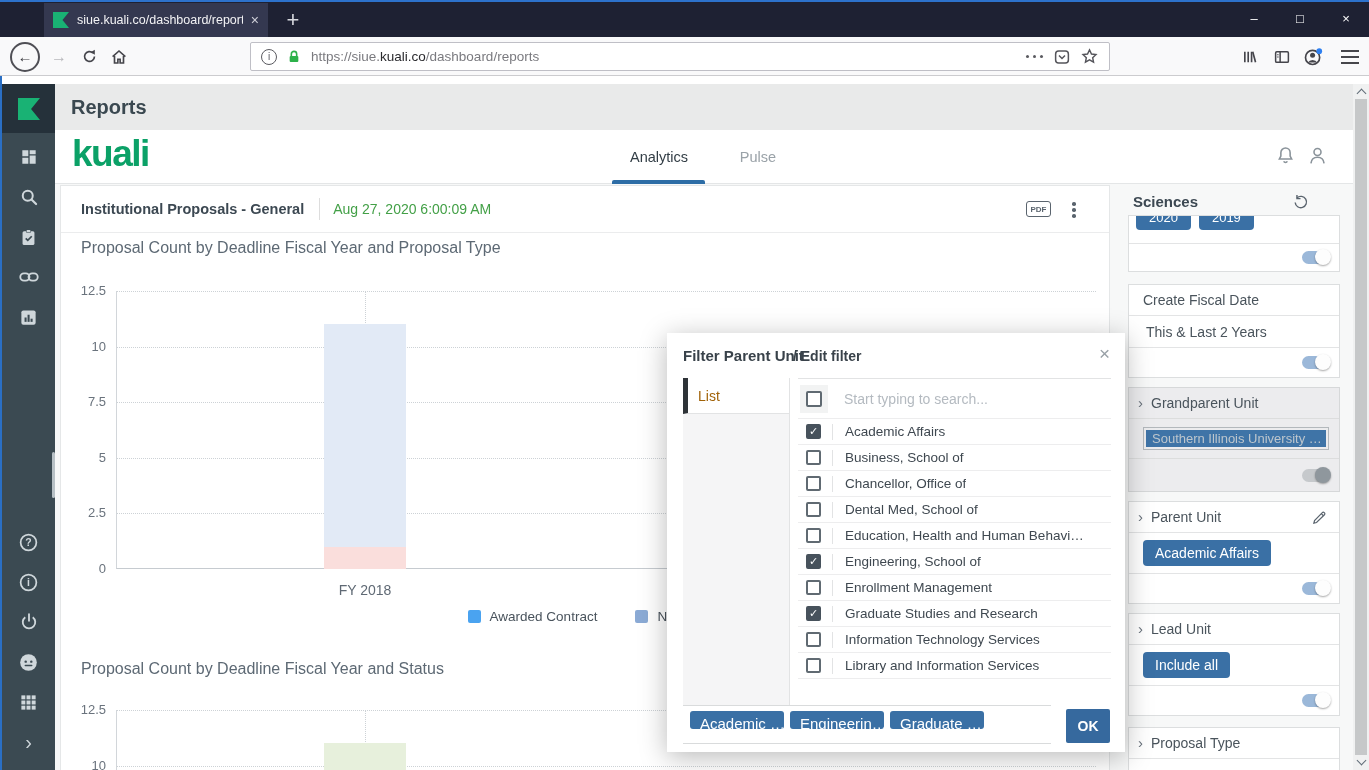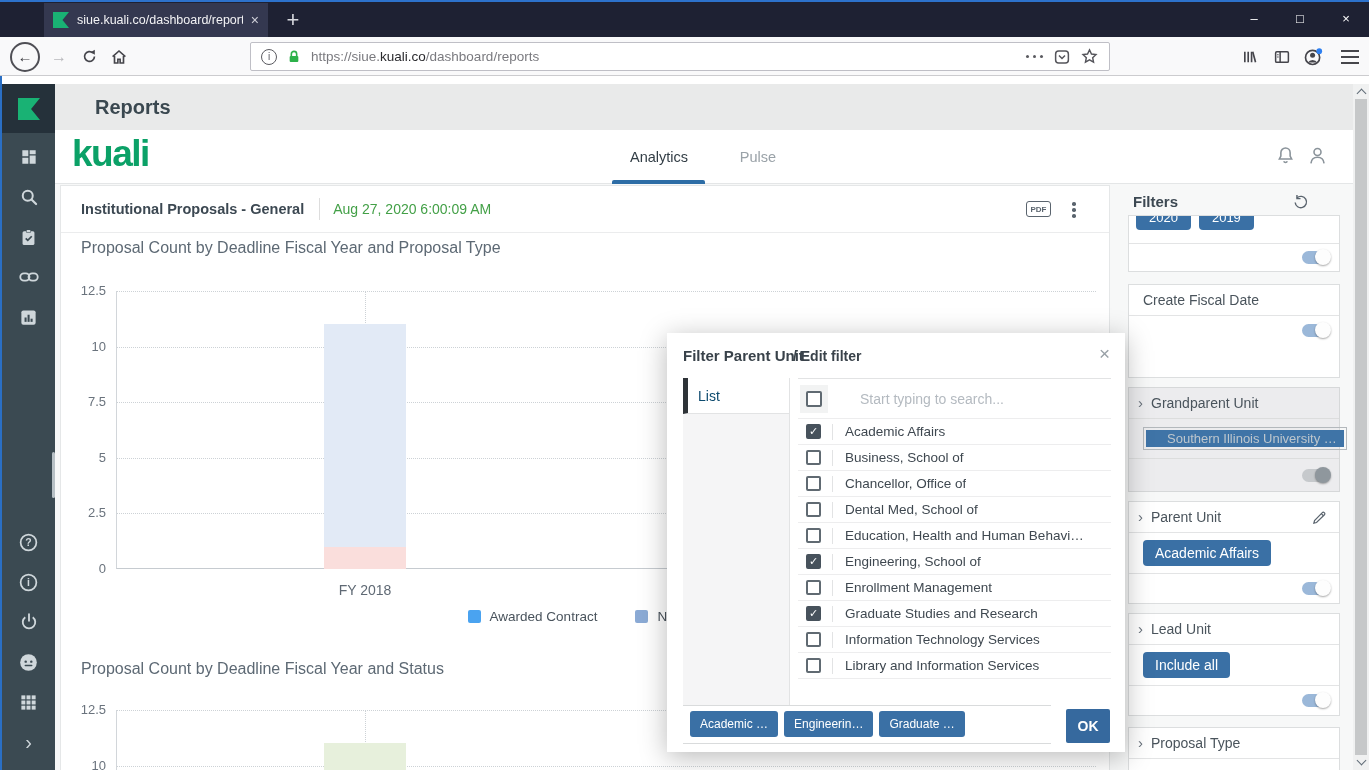--- a/index.html
+++ b/index.html
@@ -29,21 +29,21 @@
   
   .page{position:absolute;top:76px;left:0;right:0;bottom:0;background:#fff;border-left:2px solid #2a6fc4;}
   .app{position:absolute;top:8px;left:0;right:0;bottom:0;}
   .sidebar{position:absolute;left:0;top:0;width:53px;bottom:0;background:#3b4a52;}
   .logo-sq{height:49px;background:#25313a;display:flex;align-items:center;justify-content:center;}
   .side-ic{position:absolute;left:0;width:53px;height:26px;display:flex;align-items:center;justify-content:center;}
   .side-scroll{position:absolute;right:0;top:368px;width:3px;height:46px;background:#cfd6da;border-radius:2px;opacity:.85;}
   .side-chev{color:#cdd5d9;font-size:20px;}
 
   .main{position:absolute;left:53px;top:0;right:0;bottom:0;}
-  .reports-bar{height:46px;background:#e9eaea;display:flex;align-items:center;padding-left:40px;}
+  .reports-bar{height:46px;background:#e9eaea;display:flex;align-items:center;padding-left:16px;}
   .reports-bar h1{font-size:20px;color:#3a4850;}
   .appbar{height:54px;background:#fff;border-bottom:1px solid #e4e6e7;position:relative;}
   .brand{position:absolute;left:17px;top:3px;font-size:37px;font-weight:bold;color:#0ba167;letter-spacing:-1.5px;}
   .apptab{position:absolute;top:0;height:54px;display:flex;align-items:center;justify-content:center;font-size:14.5px;color:#9aa2a8;cursor:pointer;}
   .apptab.active{color:#323d45;}
   .apptab.active::after{content:"";position:absolute;left:8px;right:9px;bottom:0;height:4px;background:#2d6da6;border-radius:2px 2px 0 0;}
   .appbar-ic{position:absolute;top:15px;}
 
   .content{position:absolute;top:100px;left:0;right:0;bottom:0;background:#f7f8f8;overflow:hidden;}
   .report-card{position:absolute;left:5px;top:1px;width:1050px;height:1100px;background:#fff;border:1px solid #e5e7e8;}
@@ -76,51 +76,51 @@
   .togglerow{display:flex;align-items:center;justify-content:flex-end;padding-right:10px;}
   .toggle{width:27px;height:13px;border-radius:7px;position:relative;flex:none;}
   .toggle::after{content:"";position:absolute;width:16px;height:16px;border-radius:50%;top:-2px;}
   .toggle.on{background:#9bb8d9;}
   .toggle.on::after{right:-2px;background:#fdfdfd;box-shadow:0 1px 2px rgba(0,0,0,.35);}
   .toggle.disabled{background:#c6c9cc;}
   .toggle.disabled::after{right:-2px;background:#8f979d;}
   .fchip{height:24px;background:#3a70a5;color:#fff;font-size:13px;border-radius:4px;padding:0 13px;line-height:24px;flex:none;}
   .bluechip{display:inline-block;height:26px;background:#3a70a5;color:#fff;font-size:14px;border-radius:4px;padding:0 12px;line-height:26px;}
   .selchip-wrap{display:inline-block;border:1px solid #b3b8bc;padding:2px;margin:8px 0 0 14px;}
-  .selchip{display:block;width:198px;background:#3f74a7;color:#bdc6cd;font-size:13px;padding:1px 21px;white-space:nowrap;overflow:hidden;}
+  .selchip{display:block;width:180px;background:#3f74a7;color:#bdc6cd;font-size:13px;padding:1px 6px;white-space:nowrap;overflow:hidden;}
   .pencil{position:absolute;right:11px;top:7px;}
 
   
   .vscroll{position:absolute;right:0;top:0;bottom:0;width:16px;background:#f0f1f1;z-index:5;}
   .vthumb{position:absolute;left:2px;right:2px;top:15px;bottom:15px;background:#c6c8c9;}
   .sarrow{position:absolute;left:5px;width:7px;height:7px;border:solid #5f6b76;border-width:0 1.5px 1.5px 0;}
   .sarrow.up{top:6px;transform:rotate(-135deg);}
   .sarrow.down{bottom:6px;transform:rotate(45deg);}
 
   
   .modal{position:absolute;left:667px;top:333px;width:458px;height:419px;background:#fff;box-shadow:0 5px 26px rgba(0,0,0,.28);z-index:40;}
   .m-title{position:absolute;left:16px;top:14px;font-weight:bold;font-size:15px;color:#39424a;}
   .m-sub{position:absolute;left:126px;top:15px;font-weight:bold;font-size:14px;color:#39424a;}
   .m-close{position:absolute;right:15px;top:10px;font-size:19px;color:#99a1a7;cursor:pointer;}
   .m-tabcol{position:absolute;left:16px;top:45px;width:107px;bottom:47px;background:#f5f5f6;border-right:1px solid #e2e3e4;}
-  .m-tab{height:36px;background:#fff;border-left:5px solid #2e3338;border-bottom:1px solid #e2e3e4;display:flex;align-items:center;padding-left:10px;font-size:14px;color:#0c4a6e;}
+  .m-tab{height:36px;background:#fff;border-left:5px solid #2e3338;border-bottom:1px solid #e2e3e4;display:flex;align-items:center;padding-left:10px;font-size:14px;color:#a16207;}
   .m-list{position:absolute;left:131px;top:45px;width:313px;border-top:1px solid #e2e3e4;}
   .search-row{height:40px;display:flex;align-items:center;border-bottom:1px solid #ededee;}
   .sel-cell{width:28px;height:28px;background:#f2f3f3;display:flex;align-items:center;justify-content:center;margin-left:2px;flex:none;}
-  .m-placeholder{margin-left:32px;color:#b4bac0;font-size:14px;}
+  .m-placeholder{margin-left:16px;color:#b4bac0;font-size:14px;}
   .m-row{height:26px;display:flex;align-items:center;border-bottom:1px solid #ededee;}
   .cb{width:15px;height:15px;border:2px solid #606a72;border-radius:2px;flex:none;display:flex;align-items:center;justify-content:center;font-size:11px;line-height:1;color:#fff;background:#fff;}
   .cb.big{width:16px;height:16px;}
   .m-row .cb{margin-left:8px;}
   .m-row.checked .cb{background:#47525c;border-color:#47525c;}
   .rdiv{width:1px;height:16px;background:#e2e3e4;margin-left:11px;flex:none;}
   .m-label{margin-left:12px;font-size:13.5px;color:#3f4850;white-space:nowrap;overflow:hidden;text-overflow:ellipsis;}
   .fdiv{position:absolute;left:16px;width:368px;height:1px;background:#d9dbdc;}
   .m-chips{position:absolute;left:23px;top:378px;display:flex;gap:6px;}
-  .m-chip{height:26px;background:#3a70a5;color:#fff;font-size:12px;border-radius:3px;padding:0 10px;line-height:26px;max-width:94px;white-space:nowrap;overflow:hidden;flex:none;}
+  .m-chip{height:18px;background:#3a70a5;color:#fff;font-size:15px;border-radius:3px;padding:0 10px;line-height:26px;max-width:94px;white-space:nowrap;overflow:hidden;flex:none;}
   .m-ok{position:absolute;right:15px;top:376px;width:44px;height:34px;background:#36699e;color:#fff;font-size:14px;font-weight:bold;display:flex;align-items:center;justify-content:center;border-radius:2px;cursor:pointer;}
 </style>
 </head>
 <body>
 
 <div class="window">
   <div class="accent-top"></div>
 
   <div class="tabbar">
     <div class="btab">
@@ -364,21 +364,21 @@
                 <div class="c-grid" style="left: 55px; top: 579.6px; width: 980px;"></div>
                 <div class="c-tick" style="left: 3px; top: 516px;">12.5</div>
                 <div class="c-grid" style="left: 55px; top: 524px; width: 980px;"></div>
                 <div class="c-frame" style="left: 55px; top: 524px; width: 980px; height: 278px;"></div>
                 <div class="c-vline" style="left: 304px; top: 524px; height: 278px;"></div>
                 <div class="c-abs" style="left: 263px; top: 557.36px; width: 82px; height: 244.64px; background: rgb(231, 240, 220);"></div>
               </div>
             </div>
 
           <aside class="filters">
-            <div class="fhead">Filters</div>
+            <div class="fhead">Sciences</div>
             <div class="fhead-ic" style="left:170px;">
               <svg width="17" height="17" viewBox="0 0 24 24">
                   <path d="M7 5.5A8 8 0 114.5 12" fill="none" stroke="#5a646e" stroke-width="2"></path>
                   <polyline points="7,1.5 7,6.5 12,6.5" fill="none" stroke="#5a646e" stroke-width="2"></polyline>
                 </svg>
             </div>
             <div class="fhead-ic" style="left:203px;top:13px;"><span class="dots-v"></span></div>
 
             <div class="fcard" style="top:31px;height:57px;overflow:hidden;">
               <div style="height:28px;border-bottom:1px solid #e3e4e5;position:relative;overflow:hidden;">
@@ -388,20 +388,21 @@
                     <div class="fchip">2019</div>
                   </div>
               </div>
               <div class="togglerow" style="height:27px;">
                 <span class="toggle on"></span>
               </div>
             </div>
 
             <div class="fcard" style="top:100px;height:94px;">
               <div class="frow" style="height:31px;border-bottom:1px solid #e3e4e5;padding-left:14px;">Create Fiscal Date</div>
+              <div class="frow" style="height:32px;border-bottom:1px solid #e3e4e5;padding-left:17px;">This &amp; Last 2 Years</div>
               <div class="togglerow" style="height:29px;">
                 <span class="toggle on"></span>
               </div>
             </div>
 
             <div class="fcard" style="top:203px;height:105px;background:#ececee;border-color:#d6d8d9;">
               <div class="frow" style="height:31px;border-bottom:1px solid #dcdddd;">
                 <span class="chev">›</span>
                 <span>Grandparent Unit</span>
               </div>

